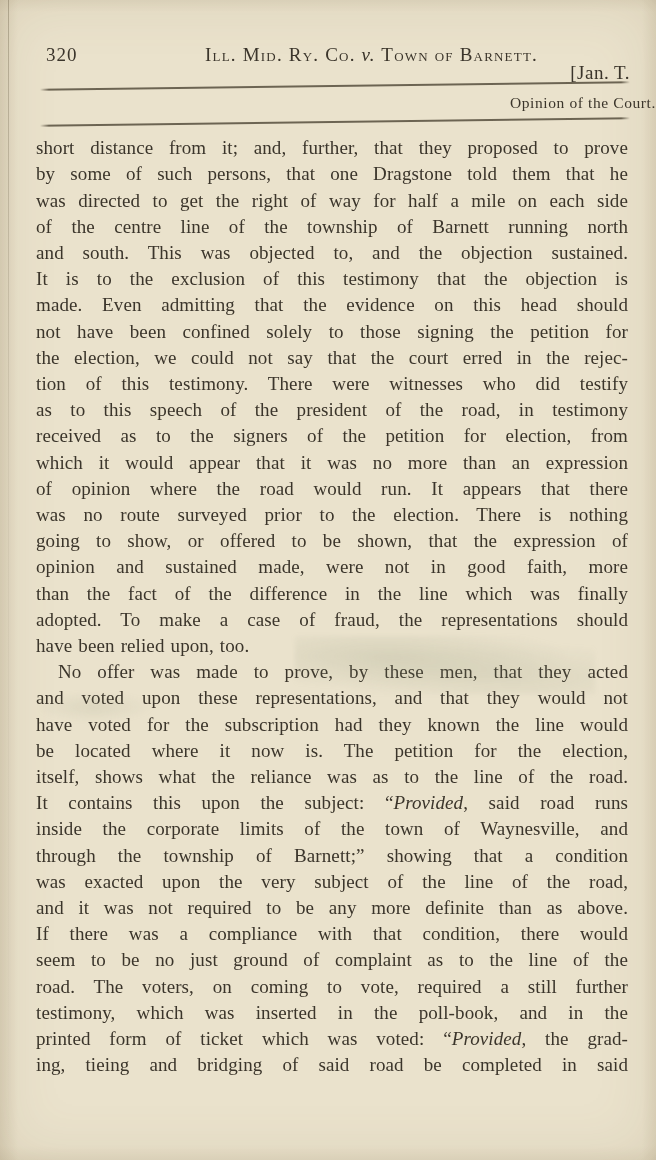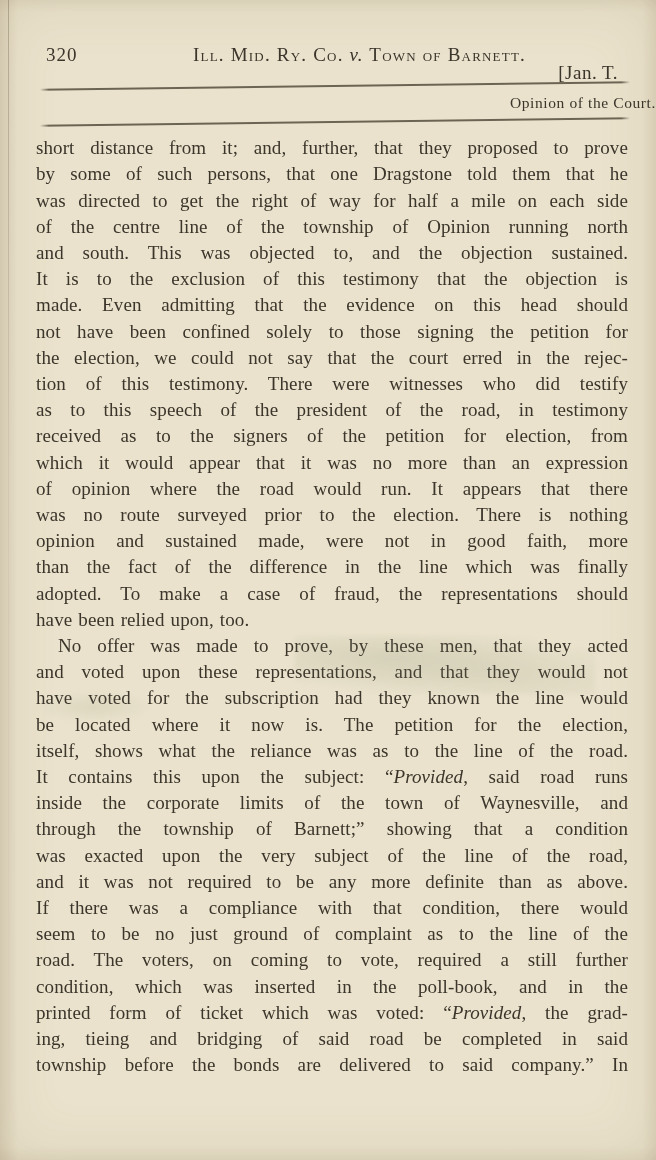--- a/index.html
+++ b/index.html
@@ -32,21 +32,21 @@
     left: 8px; top: 0; bottom: 0;
     width: 1px;
     background: linear-gradient(180deg, rgba(95,84,60,0.35), rgba(95,84,60,0.08) 40%, rgba(95,84,60,0.0));
   }
 
   
   .header { padding-top: 44px; }
   .header-row {
     display: flex;
     align-items: baseline;
-    padding: 0 38px 0 46px;
+    padding: 0 26px 0 46px;
     font-size: 19px;
   }
   .pagenum { width: 90px; letter-spacing: 1px; }
   .case-title {
     flex: 1;
     text-align: right;
     font-variant: small-caps;
     letter-spacing: 1.2px;
     white-space: nowrap;
   }
@@ -124,50 +124,50 @@
     </div>
     <div class="rule rule1"></div>
     <div class="section-heading">Opinion of the Court.</div>
     <div class="rule rule2"></div>
   </div>
 
   <div class="body-text">
       <div class="line"><span>short distance from it; and, further, that they proposed to prove</span></div>
       <div class="line"><span>by some of such persons, that one Dragstone told them that he</span></div>
       <div class="line"><span>was directed to get the right of way for half a mile on each side</span></div>
-      <div class="line"><span>of the centre line of the township of Opinion running north</span></div>
+      <div class="line"><span>of the centre line of the township of Barnett running north</span></div>
       <div class="line"><span>and south. This was objected to, and the objection sustained.</span></div>
       <div class="line"><span>It is to the exclusion of this testimony that the objection is</span></div>
       <div class="line"><span>made. Even admitting that the evidence on this head should</span></div>
       <div class="line"><span>not have been confined solely to those signing the petition for</span></div>
       <div class="line"><span>the election, we could not say that the court erred in the rejec-</span></div>
       <div class="line"><span>tion of this testimony. There were witnesses who did testify</span></div>
       <div class="line"><span>as to this speech of the president of the road, in testimony</span></div>
       <div class="line"><span>received as to the signers of the petition for election, from</span></div>
       <div class="line"><span>which it would appear that it was no more than an expression</span></div>
       <div class="line"><span>of opinion where the road would run. It appears that there</span></div>
       <div class="line"><span>was no route surveyed prior to the election. There is nothing</span></div>
+      <div class="line"><span>going to show, or offered to be shown, that the expression of</span></div>
       <div class="line"><span>opinion and sustained made, were not in good faith, more</span></div>
       <div class="line"><span>than the fact of the difference in the line which was finally</span></div>
       <div class="line"><span>adopted. To make a case of fraud, the representations should</span></div>
       <div class="line flush"><span>have been relied upon, too.</span></div>
       <div class="line indent"><span>No offer was made to prove, by these men, that they acted</span></div>
       <div class="line"><span>and voted upon these representations, and that they would not</span></div>
       <div class="line"><span>have voted for the subscription had they known the line would</span></div>
       <div class="line"><span>be located where it now is. The petition for the election,</span></div>
       <div class="line"><span>itself, shows what the reliance was as to the line of the road.</span></div>
       <div class="line"><span>It contains this upon the subject: “</span><i>Provided</i><span>, said road runs</span></div>
       <div class="line"><span>inside the corporate limits of the town of Waynesville, and</span></div>
       <div class="line"><span>through the township of Barnett;” showing that a condition</span></div>
       <div class="line"><span>was exacted upon the very subject of the line of the road,</span></div>
       <div class="line"><span>and it was not required to be any more definite than as above.</span></div>
       <div class="line"><span>If there was a compliance with that condition, there would</span></div>
       <div class="line"><span>seem to be no just ground of complaint as to the line of the</span></div>
       <div class="line"><span>road. The voters, on coming to vote, required a still further</span></div>
-      <div class="line"><span>condition, which was inserted in the poll-book, and in the</span></div>
+      <div class="line"><span>testimony, which was inserted in the poll-book, and in the</span></div>
       <div class="line"><span>printed form of ticket which was voted: “</span><i>Provided</i><span>, the grad-</span></div>
       <div class="line"><span>ing, tieing and bridging of said road be completed in said</span></div>
-      <div class="line"><span>township before the bonds are delivered to said company.” In</span></div>
     </div>
 
   <div class="bleed bleed1"></div>
   <div class="bleed bleed2"></div>
 </div>
 
 </body></html>

